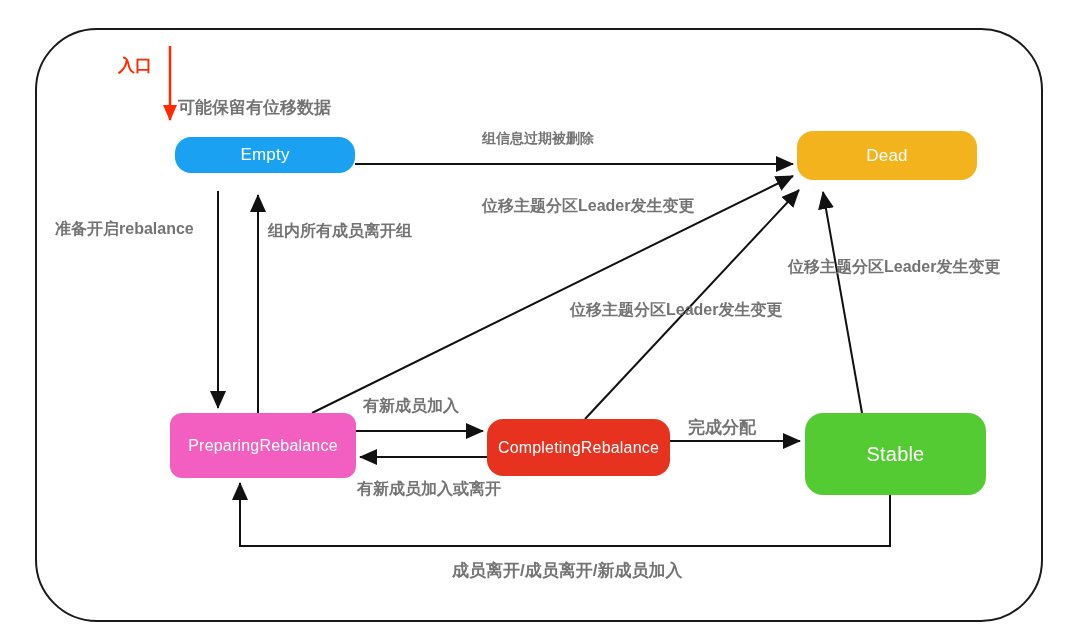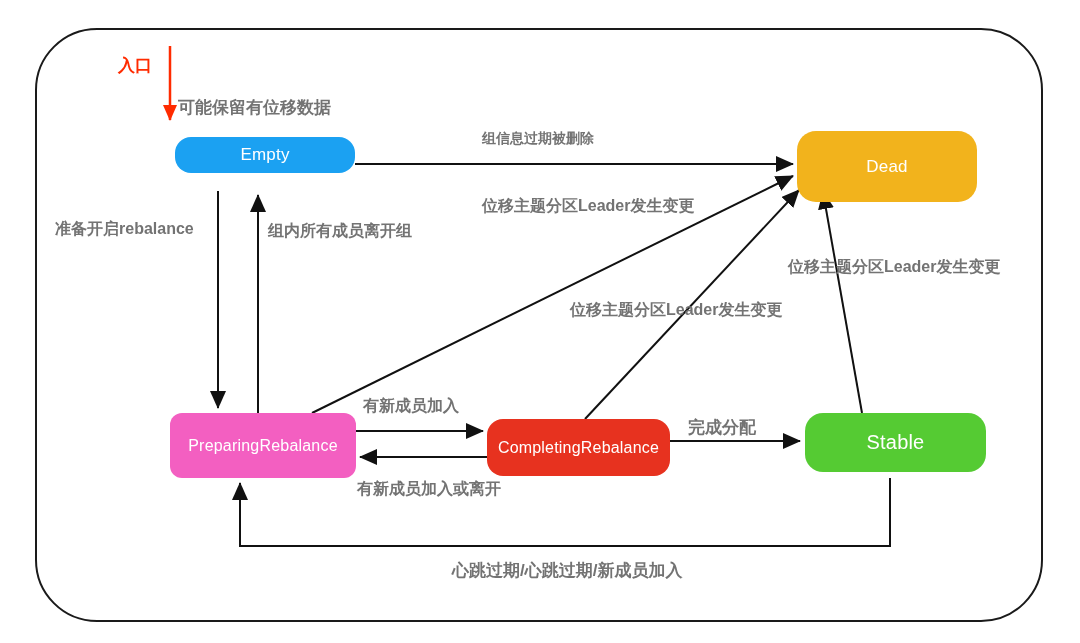--- a/index.html
+++ b/index.html
@@ -39,24 +39,24 @@
     z-index: 2;
     display: flex;
     align-items: center;
     justify-content: center;
     color: #ffffff;
     font-size: 17px;
     border-radius: 16px;
     letter-spacing: 0.2px;
   }
   .state-empty      { left: 175px; top: 137px; width: 180px; height: 36px; }
-  .state-dead       { left: 797px; top: 131px; width: 180px; height: 71px; border-radius: 19px; }
+  .state-dead       { left: 797px; top: 131px; width: 180px; height: 49px; }
   .state-preparing  { left: 170px; top: 413px; width: 186px; height: 65px; border-radius: 12px; font-size: 16px; }
   .state-completing { left: 487px; top: 419px; width: 183px; height: 57px; font-size: 16px; }
-  .state-stable     { left: 805px; top: 413px; width: 181px; height: 59px; border-radius: 18px; font-size: 20px; }
+  .state-stable     { left: 805px; top: 413px; width: 181px; height: 82px; border-radius: 18px; font-size: 20px; }
   .lbl {
     position: absolute;
     z-index: 3;
     color: #737373;
     font-weight: 700;
     font-size: 16px;
     white-space: nowrap;
   }
   .lbl-entry     { left: 118px; top: 44px;  color: #ff2b00; font-size: 17px; margin-top: 10px; }
   .lbl-retain    { left: 178px; top: 96px;  font-size: 17px; }
@@ -146,15 +146,15 @@
   <div class="lbl lbl-leader2">位移主题分区Leader发生变更</div>
 
   <div class="lbl lbl-leader3">位移主题分区Leader发生变更</div>
 
   <div class="lbl lbl-join">有新成员加入</div>
 
   <div class="lbl lbl-joinleave">有新成员加入或离开</div>
 
   <div class="lbl lbl-complete">完成分配</div>
 
-  <div class="lbl lbl-heartbeat">心跳过期/心跳过期/新成员加入</div>
+  <div class="lbl lbl-heartbeat">成员离开/成员离开/新成员加入</div>
 
 </div>
 
 </body></html>

